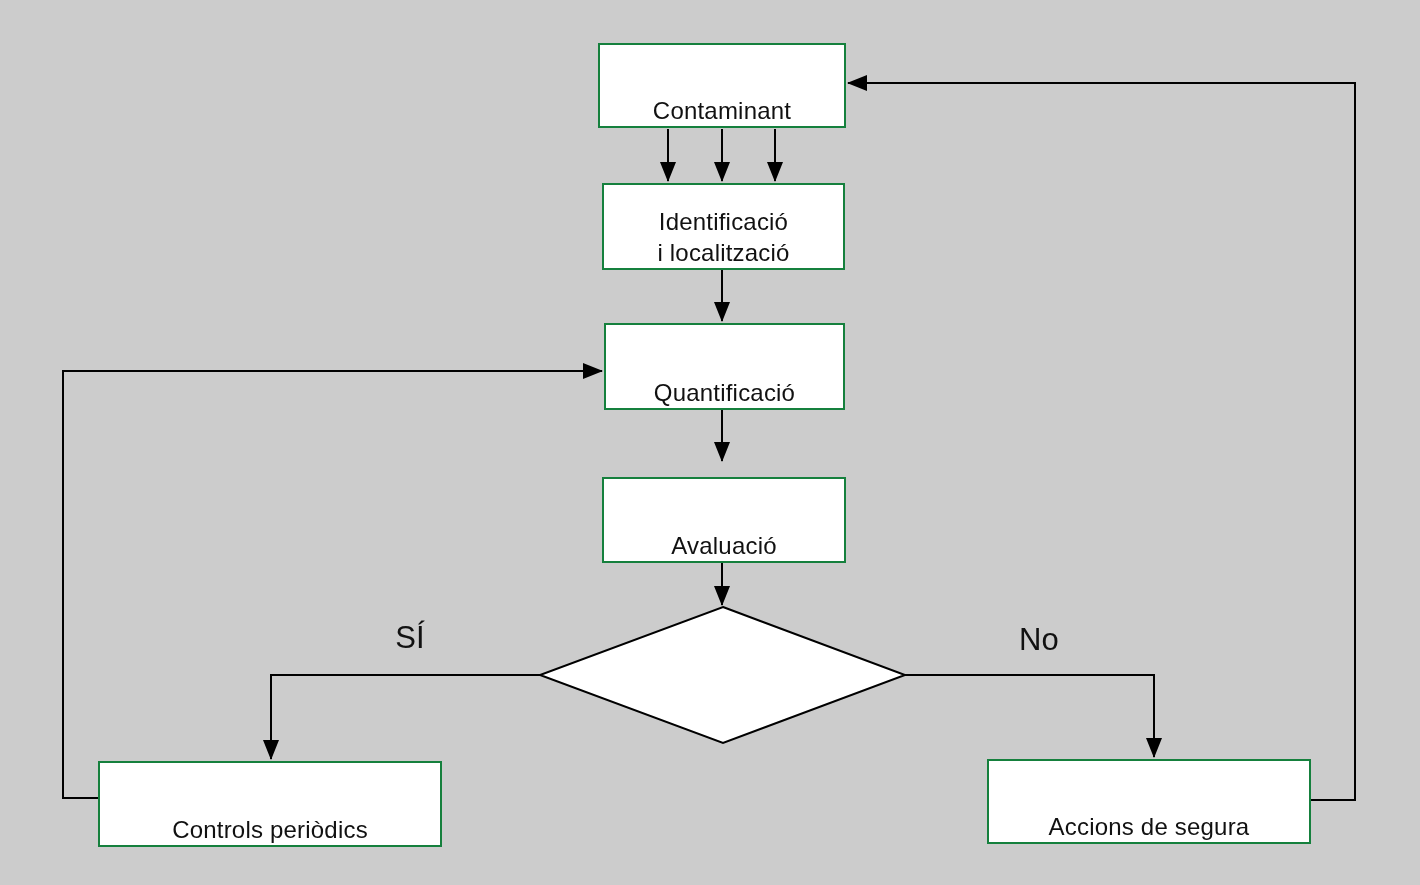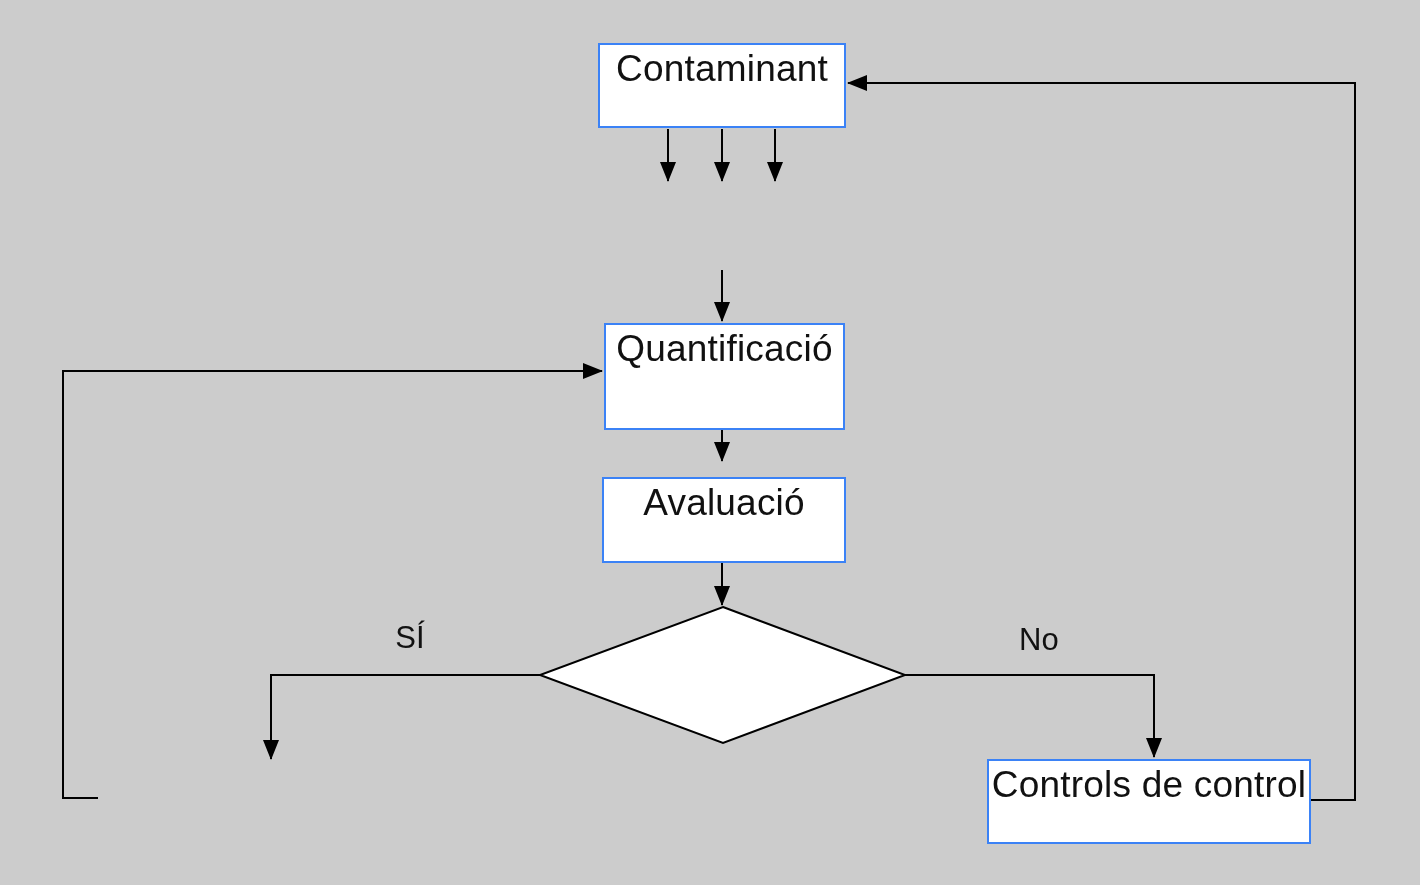--- a/index.html
+++ b/index.html
@@ -20,32 +20,32 @@
     position: absolute;
     left: 0;
     top: 0;
     width: 1420px;
     height: 885px;
   }
   .node {
     position: absolute;
     box-sizing: border-box;
     background: #ffffff;
-    border: 2px solid #3b82f6;
+    border: 2px solid #15803d;
     display: flex;
-    align-items: flex-start;
+    align-items: flex-end;
     justify-content: center;
     text-align: center;
-    font-size: 37px;
+    font-size: 24px;
     line-height: 1.3;
     letter-spacing: 0.2px;
   }
   .node-contaminant  { left: 598px; top: 43px;  width: 248px; height: 85px; }
   .node-identificacio{ left: 602px; top: 183px; width: 243px; height: 87px; }
-  .node-quantificacio{ left: 604px; top: 323px; width: 241px; height: 107px; }
+  .node-quantificacio{ left: 604px; top: 323px; width: 241px; height: 87px; }
   .node-avaluacio    { left: 602px; top: 477px; width: 244px; height: 86px; }
   .node-controls     { left: 98px;  top: 761px; width: 344px; height: 86px; }
   .node-accions      { left: 987px; top: 759px; width: 324px; height: 85px; }
   .decision-text {
     position: absolute;
     left: 540px;
     top: 659px;
     width: 366px;
     text-align: center;
     font-size: 28px;
@@ -91,31 +91,40 @@
 
     <polyline points="1311,800 1355,800 1355,83 848,83" fill="none" stroke="#000" stroke-width="2" marker-end="url(#arrow)"></polyline>
 
     <polygon points="723,607 905,675 723,743 540,675" fill="#ffffff" stroke="#000000" stroke-width="2"></polygon>
   </svg>
 
   <div class="node node-contaminant">
     <span>Contaminant</span>
   </div>
 
+  <div class="node node-identificacio">
+    <span>
+      <span>Identificació</span><br>
+      <span>i localització</span>
+    </span>
+  </div>
 
   <div class="node node-quantificacio">
     <span>Quantificació</span>
   </div>
 
   <div class="node node-avaluacio">
     <span>Avaluació</span>
   </div>
 
 
   <div class="edge-label edge-label-yes">SÍ</div>
   <div class="edge-label edge-label-no">No</div>
 
+  <div class="node node-controls">
+    <span>Controls periòdics</span>
+  </div>
 
   <div class="node node-accions">
-    <span>Controls de control</span>
+    <span>Accions de segura</span>
   </div>
 
 </div>
 
 </body></html>

